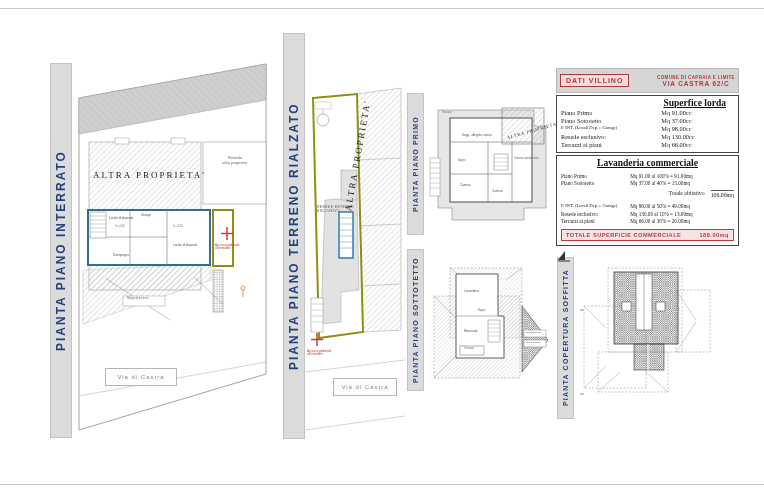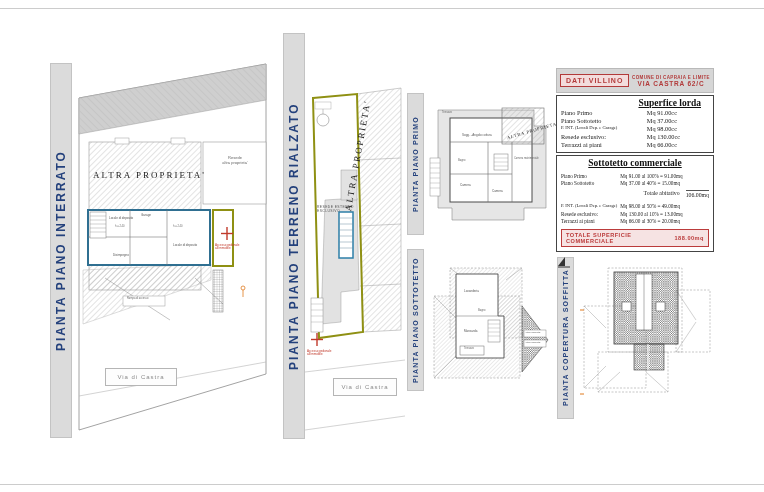--- a/index.html
+++ b/index.html
@@ -16,21 +16,21 @@
   .panel{position:absolute;}
   .panel svg{position:absolute;left:0;top:0;}
   .ovl{position:absolute;color:#333;white-space:nowrap;line-height:1.15;}
   .serifcaps{font-family:"Liberation Serif",serif;letter-spacing:2px;color:#222;}
   .tiny{font-size:3px;color:#555;}
   .tiny2{font-size:2.6px;color:#666;}
   .redtiny{font-size:3px;color:#c03a2b;line-height:1.1;}
   .viabox{position:absolute;background:#fdfdfd;border:1px solid #b5b5b5;color:#8a8a8a;
           font-size:6px;display:flex;align-items:center;justify-content:center;letter-spacing:1px;}
   
-  #datapanel{position:absolute;left:556px;top:68px;width:158px;font-family:"Liberation Serif",serif;}
+  #datapanel{position:absolute;left:556px;top:68px;width:183px;font-family:"Liberation Serif",serif;}
   #dp-header{position:relative;height:25px;background:#d6d6d6;border:1px solid #b9b9b9;
              display:flex;align-items:center;justify-content:space-between;padding:0 3px;box-sizing:border-box;}
   #dati-box{background:#f3dcdc;border:1px solid #b23a3a;color:#b23a3a;font-weight:700;
             font-size:7px;letter-spacing:1px;padding:2px 5px;font-family:"Liberation Sans",sans-serif;}
   #comune{color:#b23a3a;text-align:center;font-family:"Liberation Sans",sans-serif;}
   #comune .l1{font-size:4.5px;font-weight:700;letter-spacing:.4px;}
   #comune .l2{font-size:6.5px;font-weight:700;letter-spacing:.8px;}
   .dbox{background:#fff;border:1px solid #444;margin-top:2px;padding:2px 4px 4px 4px;box-sizing:border-box;}
   .dtitle{font-weight:700;font-size:9.5px;text-decoration:underline;color:#111;}
   .dtitle.right{text-align:right;padding-right:8px;}
@@ -299,21 +299,21 @@
         <span class="lab">Resede esclusivo:</span>
         <span class="val">Mq 130.00cc</span>
       </div>
       <div class="drow">
         <span class="lab">Terrazzi ai piani</span>
         <span class="val">Mq 66.00cc</span>
       </div>
     </div>
 
     <div class="dbox">
-      <div class="dtitle center">Sottotetto commerciale</div>
+      <div class="dtitle center">Lavanderia commerciale</div>
       <div style="height:3px"></div>
       <div class="crow">
         <span class="lab">Piano Primo</span>
         <span class="val">Mq 91.00 al 100% = 91.00mq</span>
       </div>
       <div class="crow">
         <span class="lab">Piano Sottotetto</span>
         <span class="val">Mq 37.00 al  40% = 15.00mq</span>
       </div>
       <div class="totrow">

